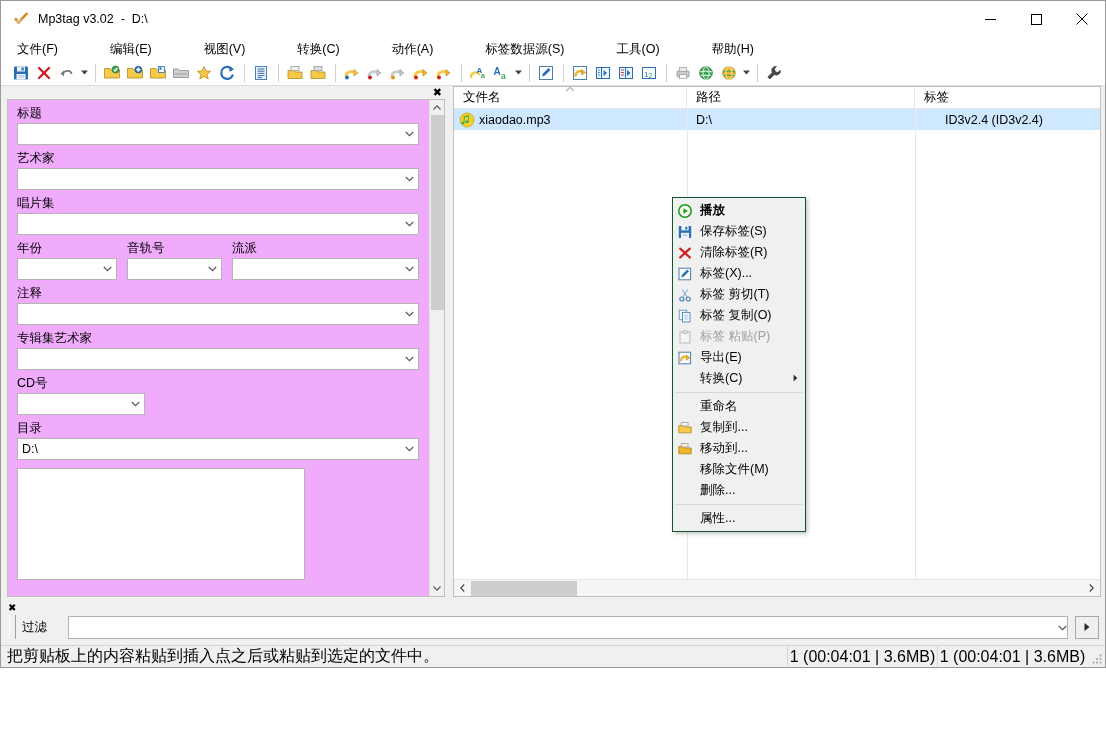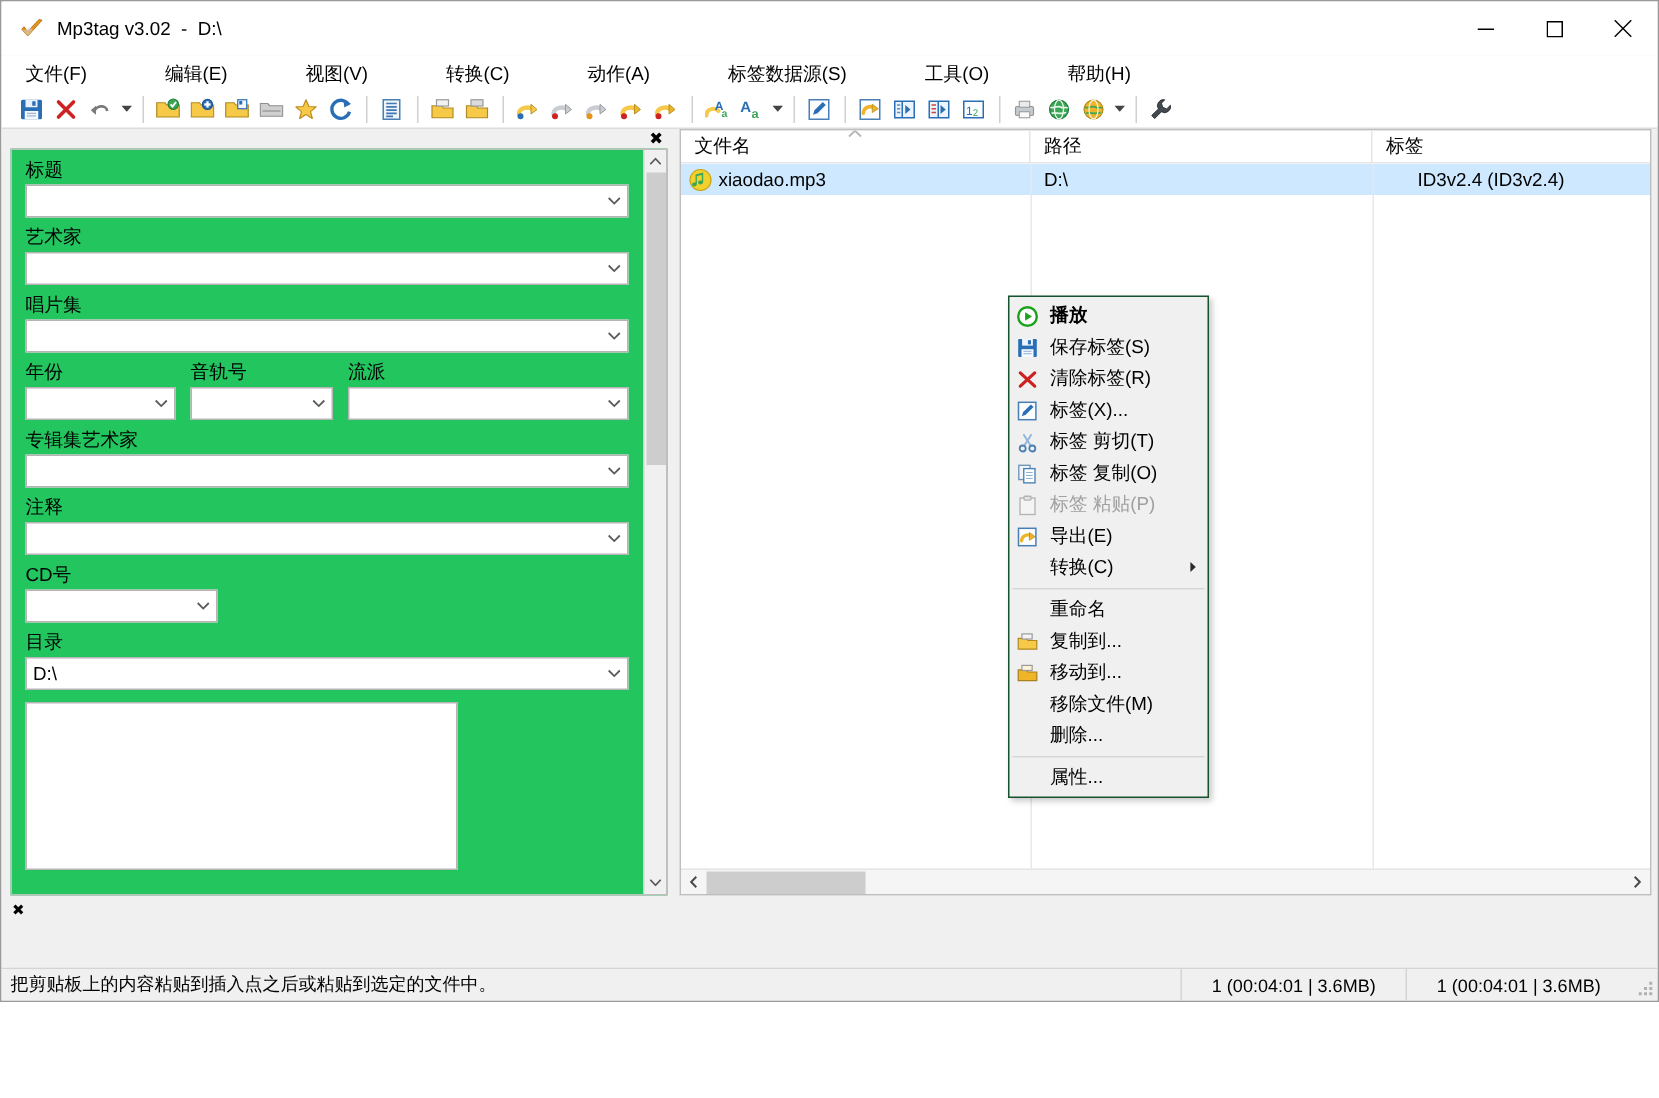--- a/index.html
+++ b/index.html
@@ -98,21 +98,21 @@
   }
   .tp-close {
     font-size: 11px; font-weight: bold; line-height: 10px;
     color: #000; cursor: default; padding: 0 2px;
     font-family: "DejaVu Sans", sans-serif;
   }
   .tp-body {
     flex: 1;
     margin: 0 3px 4px 6px;
     border: 1px solid #bfbfbf;
-    background: #22c55e;
+    background: #f0abfc;
     display: flex;
     overflow: hidden;
     position: relative;
   }
   .tp-fields {
     flex: 1;
     padding: 6px 10px 0 9px;
     overflow: hidden;
   }
   .fgroup { margin-bottom: 6px; }
@@ -291,21 +291,21 @@
     border: 1px solid #a8a8a8;
     display: flex; align-items: center; justify-content: center;
   }
 
   
   .statusbar {
     height: 22px; min-height: 22px;
     background: #f0f0f0;
     border-top: 1px solid #d4d4d4;
     display: flex; align-items: center;
-    font-size: 12px;
+    font-size: 16px;
   }
   .sb-msg { flex: 1; padding-left: 6px; white-space: nowrap; overflow: hidden; }
   .sb-cell {
     width: 150px; text-align: center;
     border-left: 1px solid #d4d4d4;
     height: 100%;
     display: flex; align-items: center; justify-content: center;
     white-space: nowrap;
   }
   .sb-grip {
@@ -693,33 +693,33 @@
                 <div class="carrow">
                   <svg width="9" height="6" viewBox="0 0 9 6">
                       <path d="M0.8 1 L4.5 4.7 L8.2 1" fill="none" stroke="#5a5a5a" stroke-width="1.2"></path>
                     </svg>
                 </div>
               </div>
             </div>
           </div>
 
           <div class="fgroup">
-            <div class="flabel">专辑集艺术家</div>
+            <div class="flabel">注释</div>
             <div class="combo">
               <div class="cval"></div>
               <div class="carrow">
                 <svg width="9" height="6" viewBox="0 0 9 6">
                     <path d="M0.8 1 L4.5 4.7 L8.2 1" fill="none" stroke="#5a5a5a" stroke-width="1.2"></path>
                   </svg>
               </div>
             </div>
           </div>
 
           <div class="fgroup">
-            <div class="flabel">注释</div>
+            <div class="flabel">专辑集艺术家</div>
             <div class="combo">
               <div class="cval"></div>
               <div class="carrow">
                 <svg width="9" height="6" viewBox="0 0 9 6">
                     <path d="M0.8 1 L4.5 4.7 L8.2 1" fill="none" stroke="#5a5a5a" stroke-width="1.2"></path>
                   </svg>
               </div>
             </div>
           </div>
 
@@ -966,20 +966,37 @@
       <div class="cm-item">
         <span class="cm-icon"></span>
         <span class="cm-label">属性...</span>
       </div>
     </div>
 
   </div>
 
   <div class="filterwrap">
     <div class="fw-x">✖</div>
+    <div class="fw-row">
+      <div class="grip"></div>
+      <div class="flabel2">过滤</div>
+      <div class="fcombo">
+        <div class="cval" placeholder=""></div>
+        <div class="carrow">
+          <svg width="9" height="6" viewBox="0 0 9 6">
+              <path d="M0.8 1 L4.5 4.7 L8.2 1" fill="none" stroke="#5a5a5a" stroke-width="1.2"></path>
+            </svg>
+        </div>
+      </div>
+      <div class="fbtn">
+        <svg width="8" height="10" viewBox="0 0 8 10">
+            <path d="M1.5 1 L6.5 5 L1.5 9 Z" fill="#2b2b2b"></path>
+          </svg>
+      </div>
+    </div>
   </div>
 
   <div class="statusbar">
     <div class="sb-msg">把剪贴板上的内容粘贴到插入点之后或粘贴到选定的文件中。</div>
     <div class="sb-cell">1 (00:04:01 | 3.6MB)</div>
     <div class="sb-cell">1 (00:04:01 | 3.6MB)</div>
     <div class="sb-grip">
       <svg width="12" height="12" viewBox="0 0 12 12">
         <g fill="#b0b0b0">
           <rect x="8.5" y="8.5" width="2" height="2"></rect>

